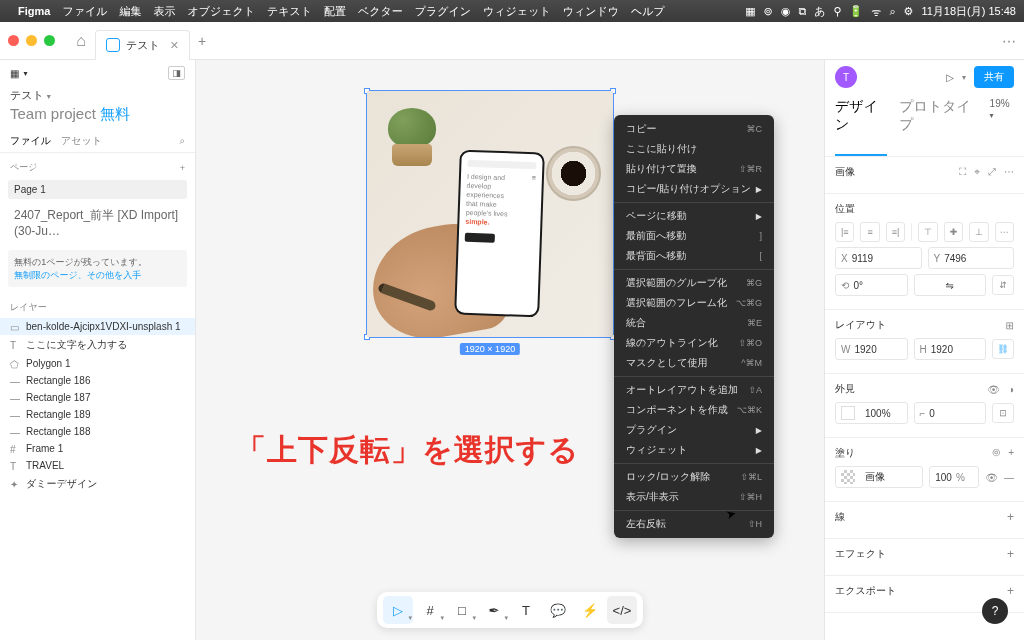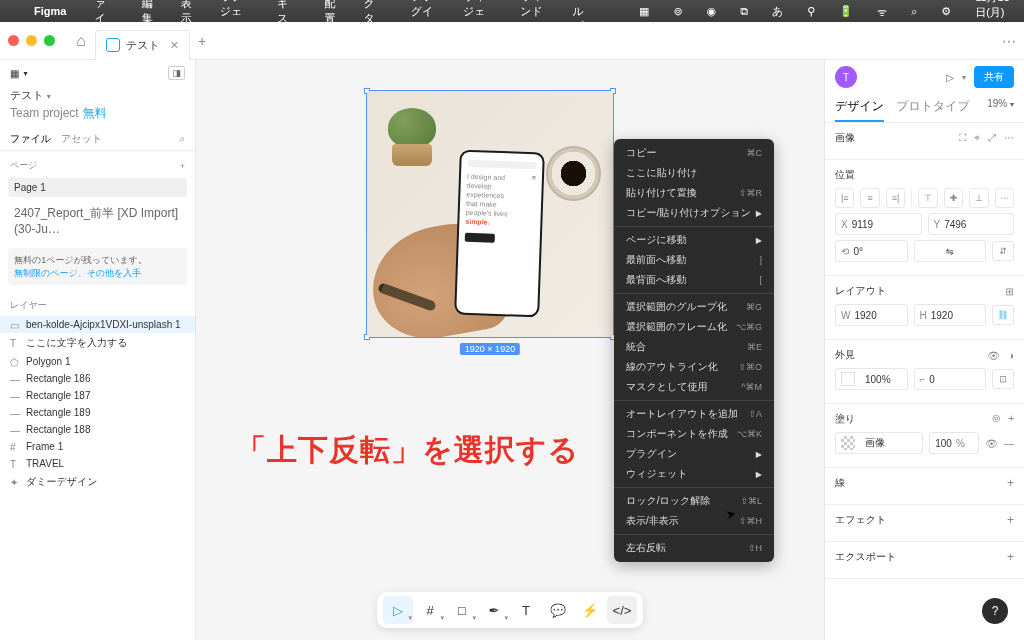--- a/index.html
+++ b/index.html
@@ -1,37 +1,37 @@
 <!DOCTYPE html>
 <html><head>
 <meta charset="utf-8">
 <style>
 *{box-sizing:border-box;margin:0;padding:0;font-family:-apple-system,BlinkMacSystemFont,"Hiragino Sans",sans-serif;}
 body{width:1024px;height:640px;background:#f5f5f5;overflow:hidden;position:relative;}
-.menubar{height:22px;background:linear-gradient(#4a4a4a,#3a3a3a);display:flex;align-items:center;padding:0 8px;color:#fff;font-size:11px;gap:16px;}
+.menubar{height:22px;background:linear-gradient(#4a4a4a,#3a3a3a);display:flex;align-items:center;padding:0 8px;color:#fff;font-size:11px;}
 .menubar .app{font-weight:600;margin-right:12px;}
 .menubar .mitem{margin-right:12px;cursor:default;}
 .menubar .spacer{flex:1;}
 .menubar .ricon{margin-left:8px;font-size:11px;}
 .titlebar{height:38px;background:#fff;border-bottom:1px solid #e6e6e6;display:flex;align-items:center;padding:0 8px;}
 .traffic{display:flex;gap:7px;margin-right:12px;}
 .dot{width:11px;height:11px;border-radius:50%;}
 .dot.r{background:#ff5f57;} .dot.y{background:#febc2e;} .dot.g{background:#28c840;}
 .tbicon{width:28px;height:28px;display:flex;align-items:center;justify-content:center;color:#888;border-radius:4px;}
 .tab{display:flex;align-items:center;height:30px;padding:0 10px;border-radius:4px 4px 0 0;font-size:11px;color:#333;gap:6px;border-top:1px solid #e6e6e6;border-left:1px solid #e6e6e6;border-right:1px solid #e6e6e6;background:#fff;position:relative;top:4px;}
 .tab .ticon{width:14px;height:14px;border:1.5px solid #18a0fb;border-radius:3px;}
 .tab .tclose{color:#999;margin-left:4px;}
 .tabplus{margin-left:8px;color:#888;font-size:14px;}
 .main{display:flex;height:calc(640px - 60px);}
 .leftpanel{width:196px;background:#fff;border-right:1px solid #e6e6e6;display:flex;flex-direction:column;font-size:10px;color:#333;}
 .lp-top{display:flex;align-items:center;padding:6px 10px;gap:6px;}
 .lp-top .comp{display:flex;align-items:center;gap:4px;}
 .lp-top .dots{margin-left:auto;border:1px solid #ccc;border-radius:2px;padding:1px 3px;font-size:9px;color:#666;}
 .lp-title{padding:2px 10px 0;font-size:11px;}
-.lp-sub{padding:2px 10px 6px;font-size:12px;color:#888;}
+.lp-sub{padding:2px 10px 6px;font-size:15px;color:#888;}
 .lp-sub .free{color:#18a0fb;margin-left:4px;}
 .lp-tabs{display:flex;align-items:center;padding:4px 10px;border-bottom:1px solid #eee;gap:10px;}
 .lp-tabs .t{font-size:10px;color:#888;}
 .lp-tabs .t.active{color:#000;font-weight:500;}
 .lp-tabs .search{margin-left:auto;color:#888;}
 .lp-section{padding:8px 10px 4px;font-size:9px;color:#888;display:flex;align-items:center;}
 .lp-section .plus{margin-left:auto;color:#888;}
 .pageitem{margin:2px 8px;padding:4px 6px;border-radius:3px;font-size:10px;background:#f0f0f0;}
 .pageitem.plain{background:none;color:#666;font-size:12px;}
 .notice{margin:6px 8px;padding:6px;background:#f5f5f5;border-radius:3px;font-size:9px;color:#666;line-height:1.4;}
@@ -52,41 +52,41 @@
 .hand{position:absolute;left:5px;bottom:0;width:130px;height:110px;background:radial-gradient(ellipse at 40% 60%,#d4a27a,#b8865c);border-radius:60% 40% 20% 50%;transform:rotate(-10deg);}
 .bracelet{position:absolute;left:10px;bottom:35px;width:60px;height:10px;background:linear-gradient(90deg,#3a2f1f 0,#3a2f1f 4px,#5a4a32 4px,#5a4a32 8px);transform:rotate(20deg);border-radius:5px;}
 .phone{position:absolute;left:90px;top:60px;width:85px;height:165px;background:#1a1a1a;border-radius:10px;padding:2px;transform:rotate(2deg);}
 .phone .screen{width:100%;height:100%;background:#fff;border-radius:8px;padding:8px 6px;font-size:6px;}
 .phone .ptop{height:7px;background:#f0f0f0;border-radius:2px;margin-bottom:5px;}
 .phone .burger{float:right;font-size:7px;color:#666;}
 .phone .ptxt{font-size:7px;color:#888;line-height:1.3;margin-top:3px;}
 .phone .ptxt b{color:#e85c3f;font-weight:600;}
 .phone .pbtn{margin-top:6px;width:30px;height:9px;background:#222;border-radius:2px;}
 .sizetag{position:absolute;left:50%;transform:translateX(-50%);bottom:-18px;background:#4F94FC;color:#fff;font-size:9px;padding:1px 5px;border-radius:2px;}
-.ctxmenu{position:absolute;left:418px;top:55px;width:160px;background:#2c2c2c;border-radius:6px;padding:4px 0;font-size:10px;color:#ddd;box-shadow:0 4px 16px rgba(0,0,0,0.3);margin-top:24px;}
+.ctxmenu{position:absolute;left:418px;top:55px;width:160px;background:#2c2c2c;border-radius:6px;padding:4px 0;font-size:10px;color:#ddd;box-shadow:0 4px 16px rgba(0,0,0,0.3);}
 .ctxmenu .ci{display:flex;align-items:center;padding:3px 12px;cursor:default;}
 .ctxmenu .ci.hl{background:#0d99ff;color:#fff;}
 .ctxmenu .ci .sc{margin-left:auto;font-size:9px;color:#999;}
 .ctxmenu .ci.hl .sc{color:#fff;}
 .ctxmenu .ci .arr{margin-left:auto;font-size:8px;}
 .ctxmenu .sep{height:1px;background:#444;margin:3px 0;}
 .cursor{position:absolute;left:530px;top:447px;font-size:12px;color:#000;pointer-events:none;transform:rotate(-15deg);}
 .redtext{position:absolute;left:40px;top:370px;font-size:30px;font-weight:700;color:#e8342a;letter-spacing:1px;}
 .toolbar{position:absolute;left:50%;transform:translateX(-50%);bottom:12px;height:36px;background:#fff;border-radius:10px;box-shadow:0 2px 8px rgba(0,0,0,0.12);display:flex;align-items:center;padding:0 6px;gap:2px;}
 .toolbar .tb{width:30px;height:28px;display:flex;align-items:center;justify-content:center;border-radius:5px;font-size:13px;color:#333;position:relative;}
 .toolbar .tb.active{background:#e8f4ff;color:#18a0fb;}
 .toolbar .tb .dd{font-size:7px;position:absolute;right:1px;bottom:2px;color:#888;}
 .rightpanel{width:200px;background:#fff;border-left:1px solid #e6e6e6;font-size:10px;color:#333;overflow:auto;}
 .rp-top{display:flex;align-items:center;padding:6px 10px;gap:8px;}
 .avatar{width:22px;height:22px;border-radius:50%;background:#a259ff;color:#fff;display:flex;align-items:center;justify-content:center;font-size:10px;}
 .rp-top .play{margin-left:auto;color:#666;}
 .rp-top .dd2{color:#888;font-size:8px;}
 .share{background:#0d99ff;color:#fff;padding:4px 10px;border-radius:4px;font-size:10px;}
 .rp-tabs{display:flex;padding:4px 10px 0;gap:12px;border-bottom:1px solid #eee;}
-.rp-tabs .rt{font-size:12px;padding-bottom:5px;color:#888;}
+.rp-tabs .rt{font-size:14px;padding-bottom:20px;color:#888;}
 .rp-tabs .rt.active{color:#000;border-bottom:2px solid #18a0fb;}
 .rp-tabs .zoom{margin-left:auto;color:#666;}
 .rp-sec{padding:8px 10px;border-bottom:1px solid #eee;}
 .rp-sec .hdr{display:flex;align-items:center;font-size:10px;margin-bottom:6px;}
 .rp-sec .hdr .icons{margin-left:auto;display:flex;gap:8px;color:#888;font-size:10px;}
 .rp-row{display:flex;gap:6px;margin-bottom:5px;align-items:center;}
 .rp-btn{width:22px;height:20px;border:1px solid #e6e6e6;border-radius:3px;display:flex;align-items:center;justify-content:center;font-size:9px;color:#888;}
 .rp-divv{width:1px;height:18px;background:#eee;}
 .rp-input{display:flex;align-items:center;border:1px solid #e6e6e6;border-radius:3px;height:22px;padding:0 5px;font-size:10px;flex:1;gap:4px;}
 .rp-input .lbl{color:#888;}

